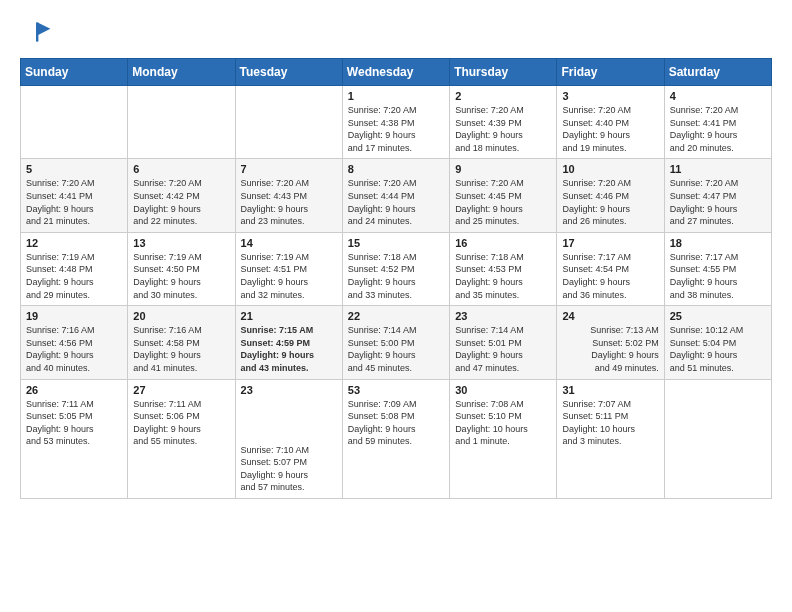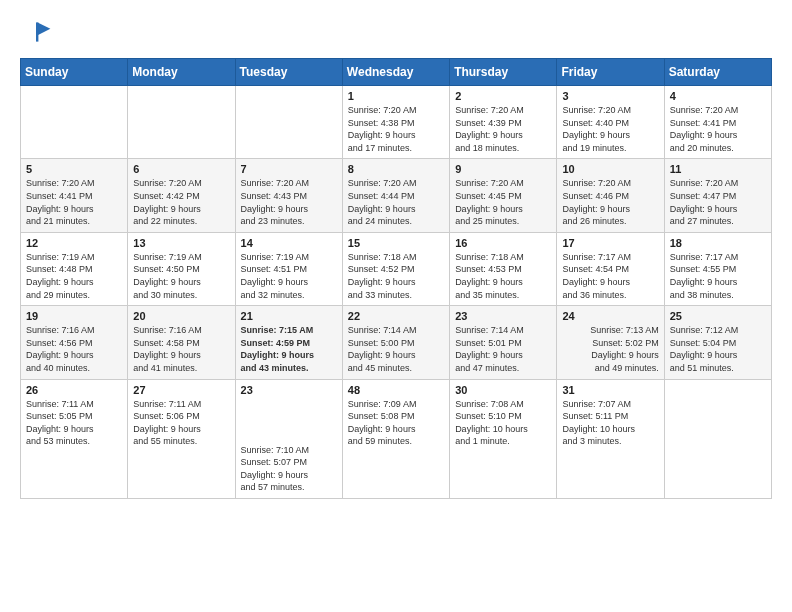--- a/index.html
+++ b/index.html
@@ -302,21 +302,21 @@
           </td>
           <td>
             <div class="day-number">24</div>
             <div class="day-info" style="white-space: pre-line; text-align: right;">Sunrise: 7:13 AM
 Sunset: 5:02 PM
 Daylight: 9 hours
 and 49 minutes.</div>
           </td>
           <td>
             <div class="day-number">25</div>
-            <div class="day-info" style="white-space: pre-line;">Sunrise: 7:12 AM
+            <div class="day-info" style="white-space: pre-line;">Sunrise: 10:12 AM
 Sunset: 5:04 PM
 Daylight: 9 hours
 and 51 minutes.</div>
           </td>
         </tr>
         <tr>
           <td>
             <div class="day-number">26</div>
             <div class="day-info" style="white-space: pre-line;">Sunrise: 7:11 AM
 Sunset: 5:05 PM
@@ -331,21 +331,21 @@
 and 55 minutes.</div>
           </td>
           <td>
             <div class="day-number">23</div>
             <div class="day-info" style="white-space: pre-line; margin-top: 48px;">Sunrise: 7:10 AM
 Sunset: 5:07 PM
 Daylight: 9 hours
 and 57 minutes.</div>
           </td>
           <td>
-            <div class="day-number">48</div>
+            <div class="day-number">53</div>
             <div class="day-info" style="white-space: pre-line;">Sunrise: 7:09 AM
 Sunset: 5:08 PM
 Daylight: 9 hours
 and 59 minutes.</div>
           </td>
           <td>
             <div class="day-number">30</div>
             <div class="day-info" style="white-space: pre-line;">Sunrise: 7:08 AM
 Sunset: 5:10 PM
 Daylight: 10 hours

